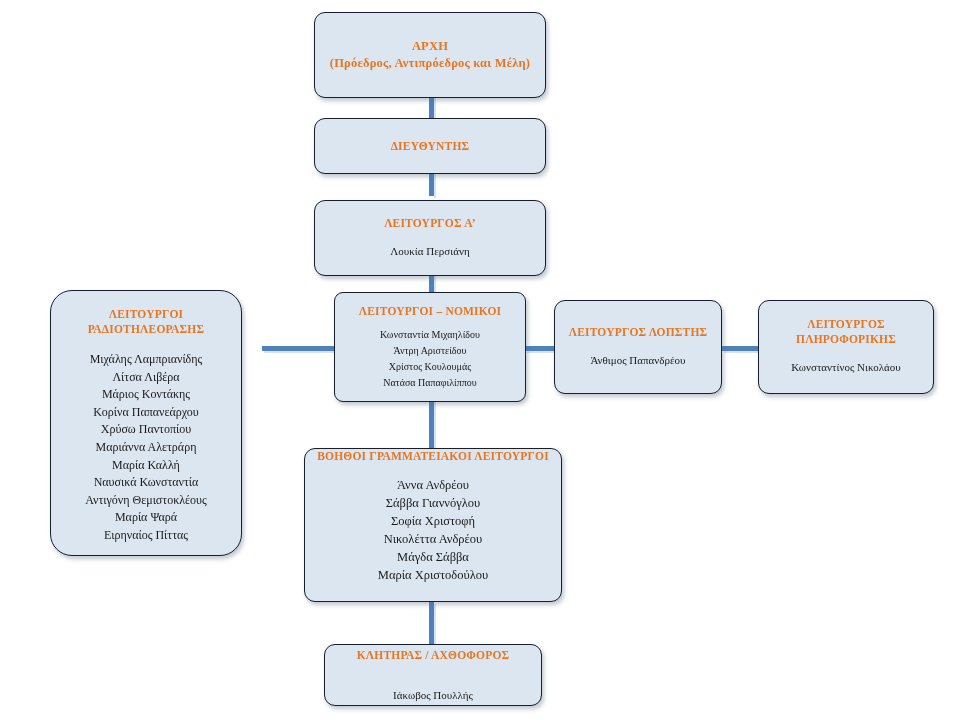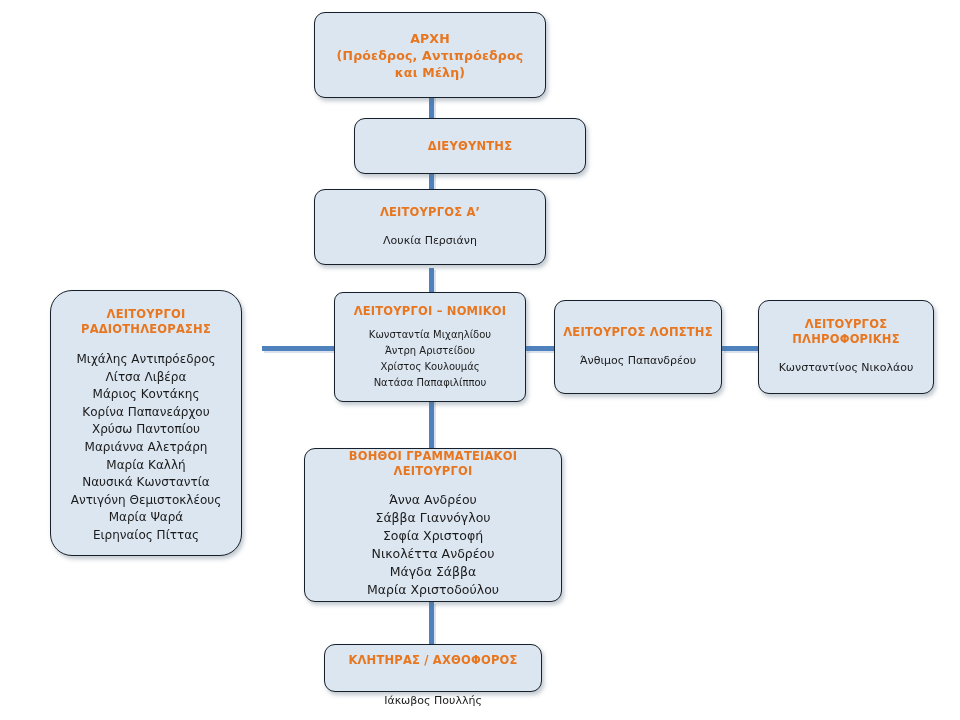--- a/index.html
+++ b/index.html
@@ -48,20 +48,21 @@
     border: 1.3px solid #17202a;
     border-radius: 11px;
     box-shadow: 2px 3px 4px rgba(90,110,130,0.38);
     z-index: 5;
     display: flex;
     flex-direction: column;
     align-items: center;
     justify-content: center;
     text-align: center;
     padding: 6px 8px;
+    font-family: Liberation Serif, serif;
   }
   .box.round-lg { border-radius: 22px; }
 
   .box-title {
     color: #e8761f;
     font-weight: bold;
     font-size: 11.5px;
     line-height: 15px;
     letter-spacing: 0.2px;
     white-space: pre-line;
@@ -99,46 +100,46 @@
 
   <div class="conn h" style="left:525px; top:346px; width:32px;"></div>
 
   <div class="conn h" style="left:722px; top:346px; width:36px;"></div>
 
   <div class="box" style="left:314px; top:12px; width:232px; height:86px;">
     <div class="box-title lg">ΑΡΧΗ
 (Πρόεδρος, Αντιπρόεδρος και Μέλη)</div>
   </div>
 
-  <div class="box" style="left:314px; top:118px; width:232px; height:56px;margin-left:40px;">
+  <div class="box" style="left:314px; top:118px; width:232px; height:56px;">
     <div class="box-title">ΔΙΕΥΘΥΝΤΗΣ</div>
   </div>
 
-  <div class="box" style="left:314px; top:189px; width:232px; height:76px;">
+  <div class="box" style="left:314px; top:200px; width:232px; height:76px;">
     <div class="box-title">ΛΕΙΤΟΥΡΓΟΣ Α’</div>
     <div class="names single">
       <div class="n">Λουκία Περσιάνη</div>
     </div>
   </div>
 
   <div class="box" style="left:334px; top:292px; width:192px; height:110px;border-radius:9px;">
     <div class="box-title">ΛΕΙΤΟΥΡΓΟΙ – ΝΟΜΙΚΟΙ</div>
     <div class="names tight" style="margin-top:8px; font-size:10px; line-height:16px;">
       <div class="n">Κωνσταντία Μιχαηλίδου</div>
       <div class="n">Άντρη Αριστείδου</div>
       <div class="n">Χρίστος Κουλουμάς</div>
       <div class="n">Νατάσα Παπαφιλίππου</div>
     </div>
   </div>
 
   <div class="box round-lg" style="left:50px; top:290px; width:192px; height:266px; justify-content:flex-start; padding-top:16px;">
     <div class="box-title">ΛΕΙΤΟΥΡΓΟΙ
 ΡΑΔΙΟΤΗΛΕΟΡΑΣΗΣ</div>
     <div class="names" style="margin-top:14px; font-size:12px; line-height:17.6px;">
-      <div class="n">Μιχάλης Αντιπρόεδρος</div>
+      <div class="n">Μιχάλης Λαμπριανίδης</div>
       <div class="n">Λίτσα Λιβέρα</div>
       <div class="n">Μάριος Κοντάκης</div>
       <div class="n">Κορίνα Παπανεάρχου</div>
       <div class="n">Χρύσω Παντοπίου</div>
       <div class="n">Μαριάννα Αλετράρη</div>
       <div class="n">Μαρία Καλλή</div>
       <div class="n">Ναυσικά Κωνσταντία</div>
       <div class="n">Αντιγόνη Θεμιστοκλέους</div>
       <div class="n">Μαρία Ψαρά</div>
       <div class="n">Ειρηναίος Πίττας</div>
@@ -165,20 +166,20 @@
     <div class="names" style="margin-top:12px; font-size:12.5px; line-height:18px;">
       <div class="n">Άννα Ανδρέου</div>
       <div class="n">Σάββα Γιαννόγλου</div>
       <div class="n">Σοφία Χριστοφή</div>
       <div class="n">Νικολέττα Ανδρέου</div>
       <div class="n">Μάγδα Σάββα</div>
       <div class="n">Μαρία Χριστοδούλου</div>
     </div>
   </div>
 
-  <div class="box" style="left:324px; top:644px; width:218px; height:48px; padding-top:8px; justify-content:flex-start;">
+  <div class="box" style="left:324px; top:644px; width:218px; height:62px; padding-top:8px; justify-content:center;">
     <div class="box-title">ΚΛΗΤΗΡΑΣ / ΑΧΘΟΦΟΡΟΣ</div>
     <div class="names single" style="margin-top:24px;">
       <div class="n">Ιάκωβος Πουλλής</div>
     </div>
   </div>
 
 </div>
 
 </body></html>

